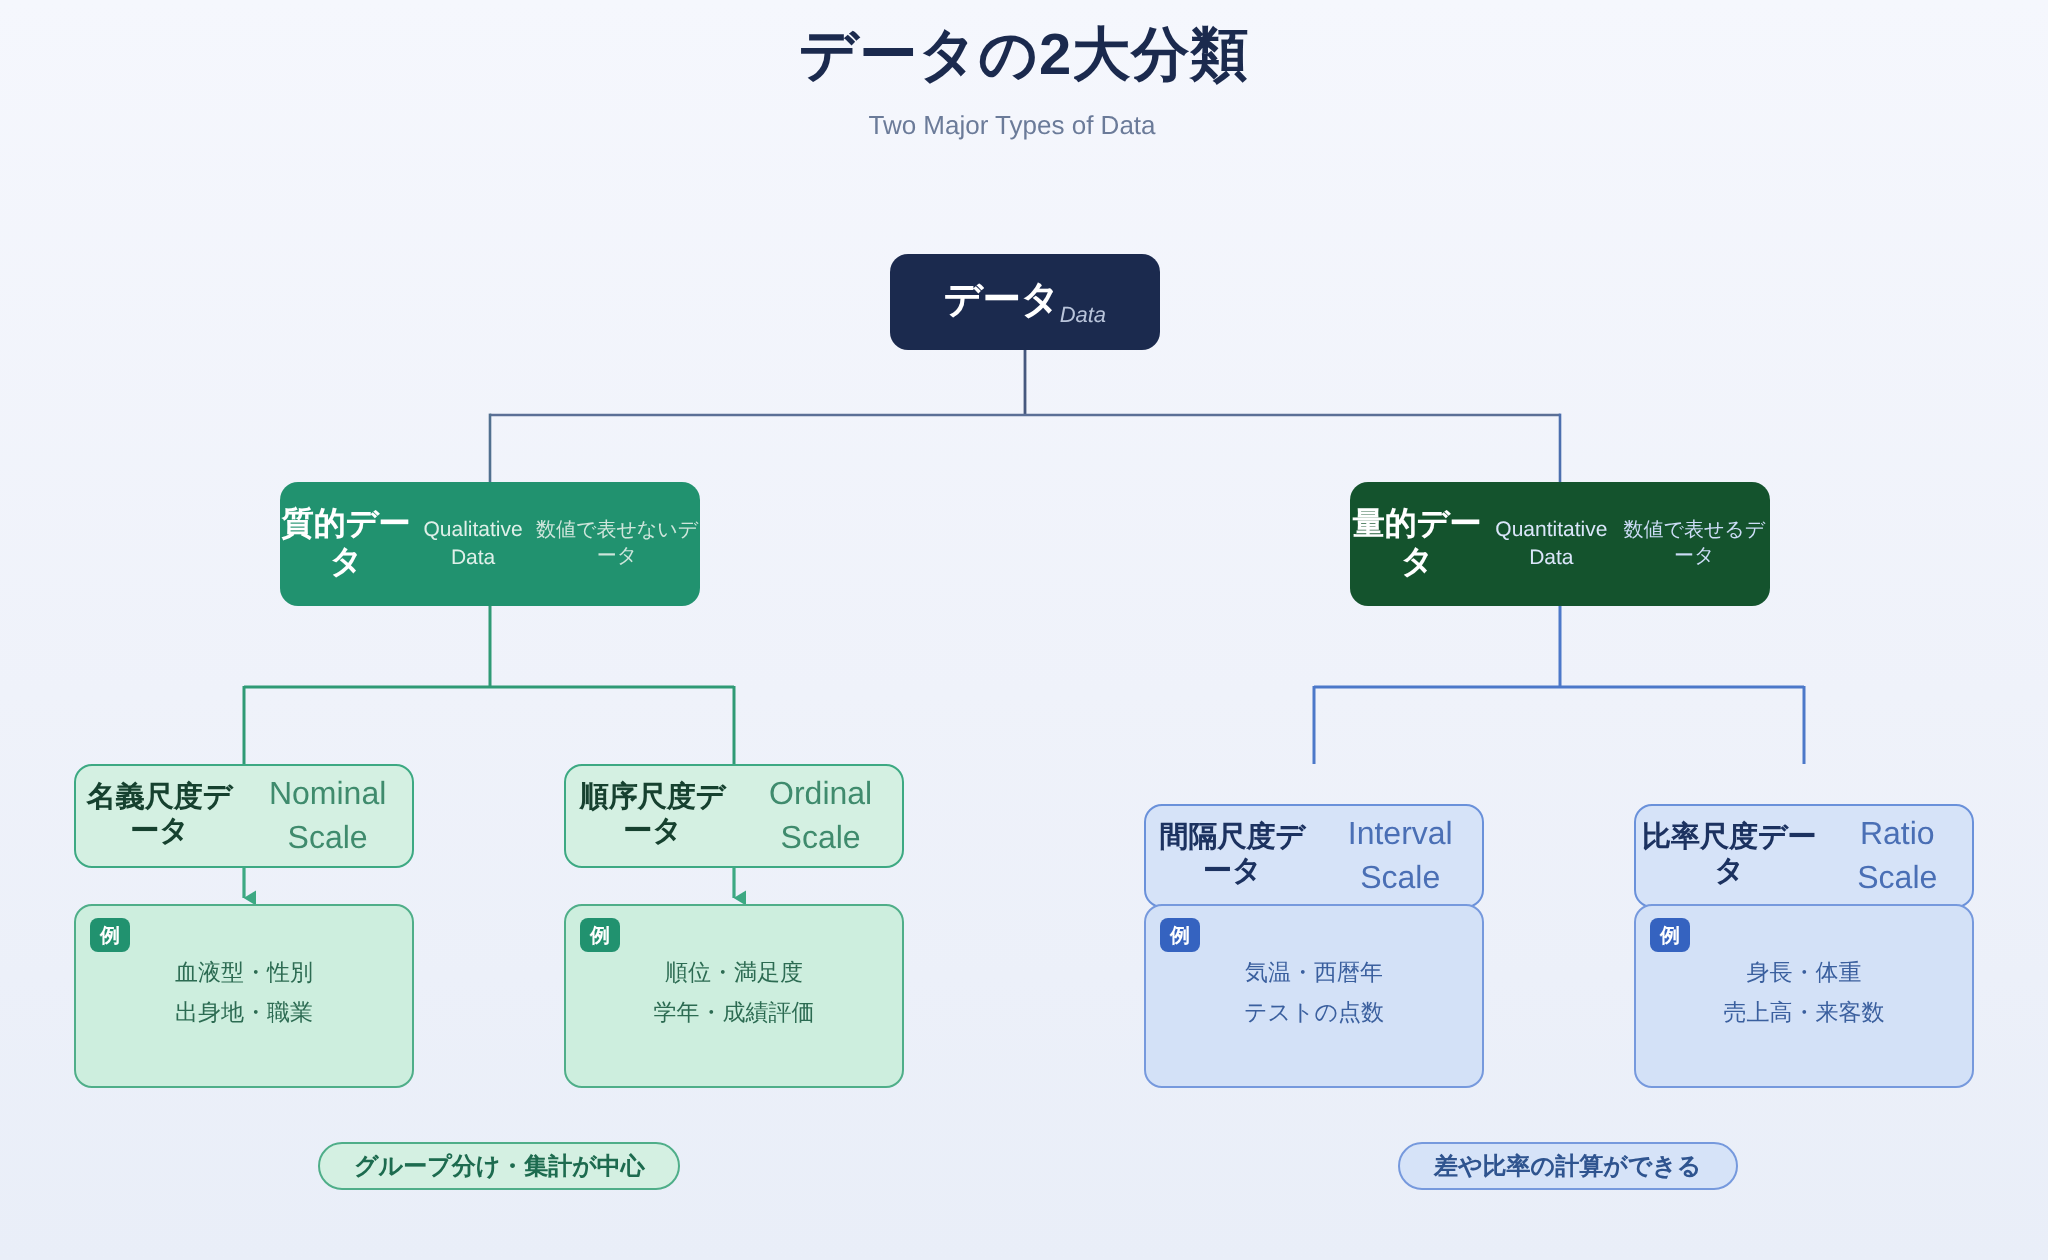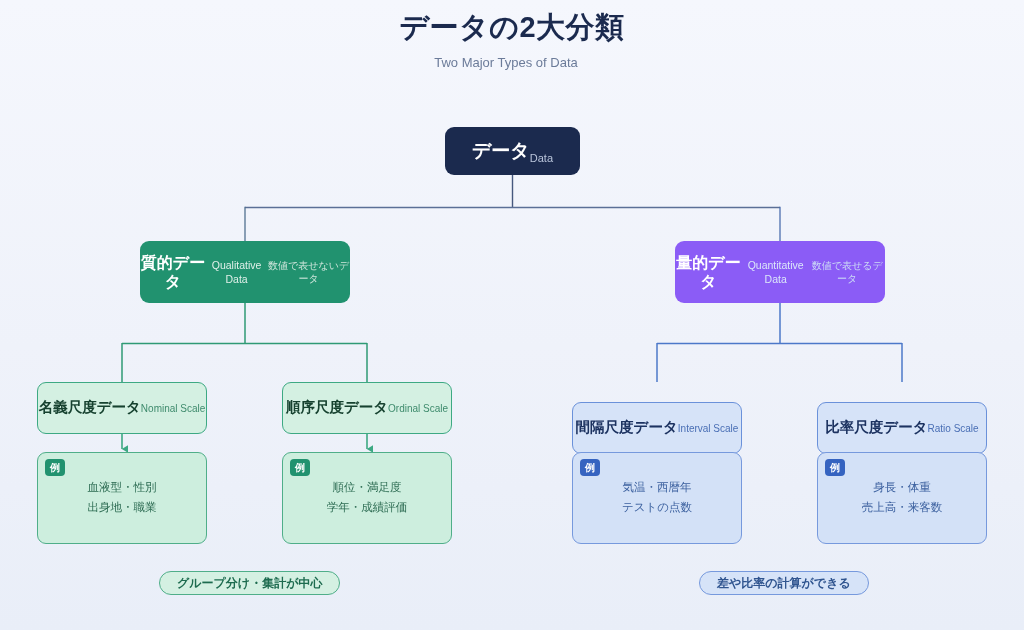--- a/index.html
+++ b/index.html
@@ -74,20 +74,21 @@
     font-size: 19px;
     font-weight: bold;
     color: #ffffff;
     line-height: 1.15;
   }
   .node-root .en {
     font-size: 11px;
     color: #b9c4da;
     line-height: 1.3;
     margin-top: 15px;
+    font-style: italic;
   }
 
   
   .node-branch {
     width: 210px;
     height: 62px;
     border-radius: 9px;
     top: 241px;
   }
   .node-branch .jp {
@@ -105,40 +106,40 @@
     font-size: 10px;
     color: #cfe6dc;
     line-height: 1.35;
   }
   .branch-green {
     left: 140px;
     background: #21926f;
   }
   .branch-blue {
     left: 675px;
-    background: #8b5cf6;
+    background: #14532d;
   }
   .branch-blue .en { color: #dbe6fa; }
   .branch-blue .note { color: #ccdcf6; }
 
   
   .node-leaf {
     width: 170px;
     height: 52px;
     border-radius: 9px;
     top: 382px;
     border: 1.4px solid;
   }
   .node-leaf .jp {
     font-size: 14.5px;
     font-weight: bold;
     line-height: 1.2;
   }
   .node-leaf .en {
-    font-size: 10px;
+    font-size: 16px;
     line-height: 1.4;
     margin-top: 2px;
   }
   .leaf-green {
     background: #d4f0e2;
     border-color: #3da983;
   }
   .leaf-green .jp { color: #16412f; }
   .leaf-green .en { color: #3f8b6d; }
   .leaf-blue {

